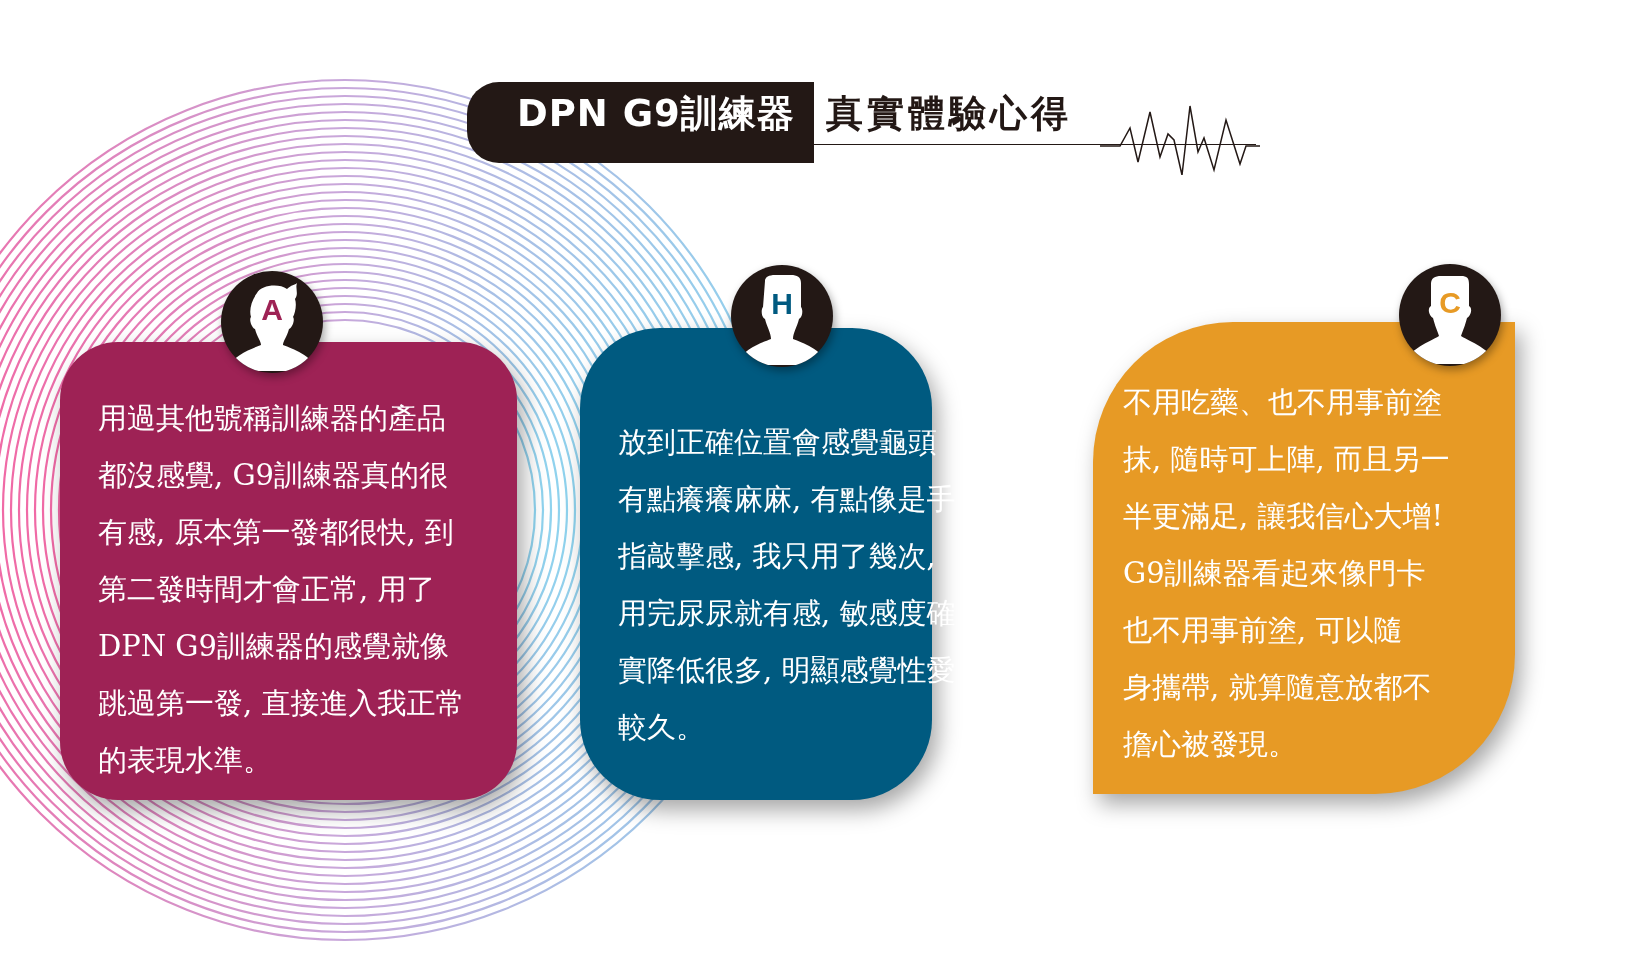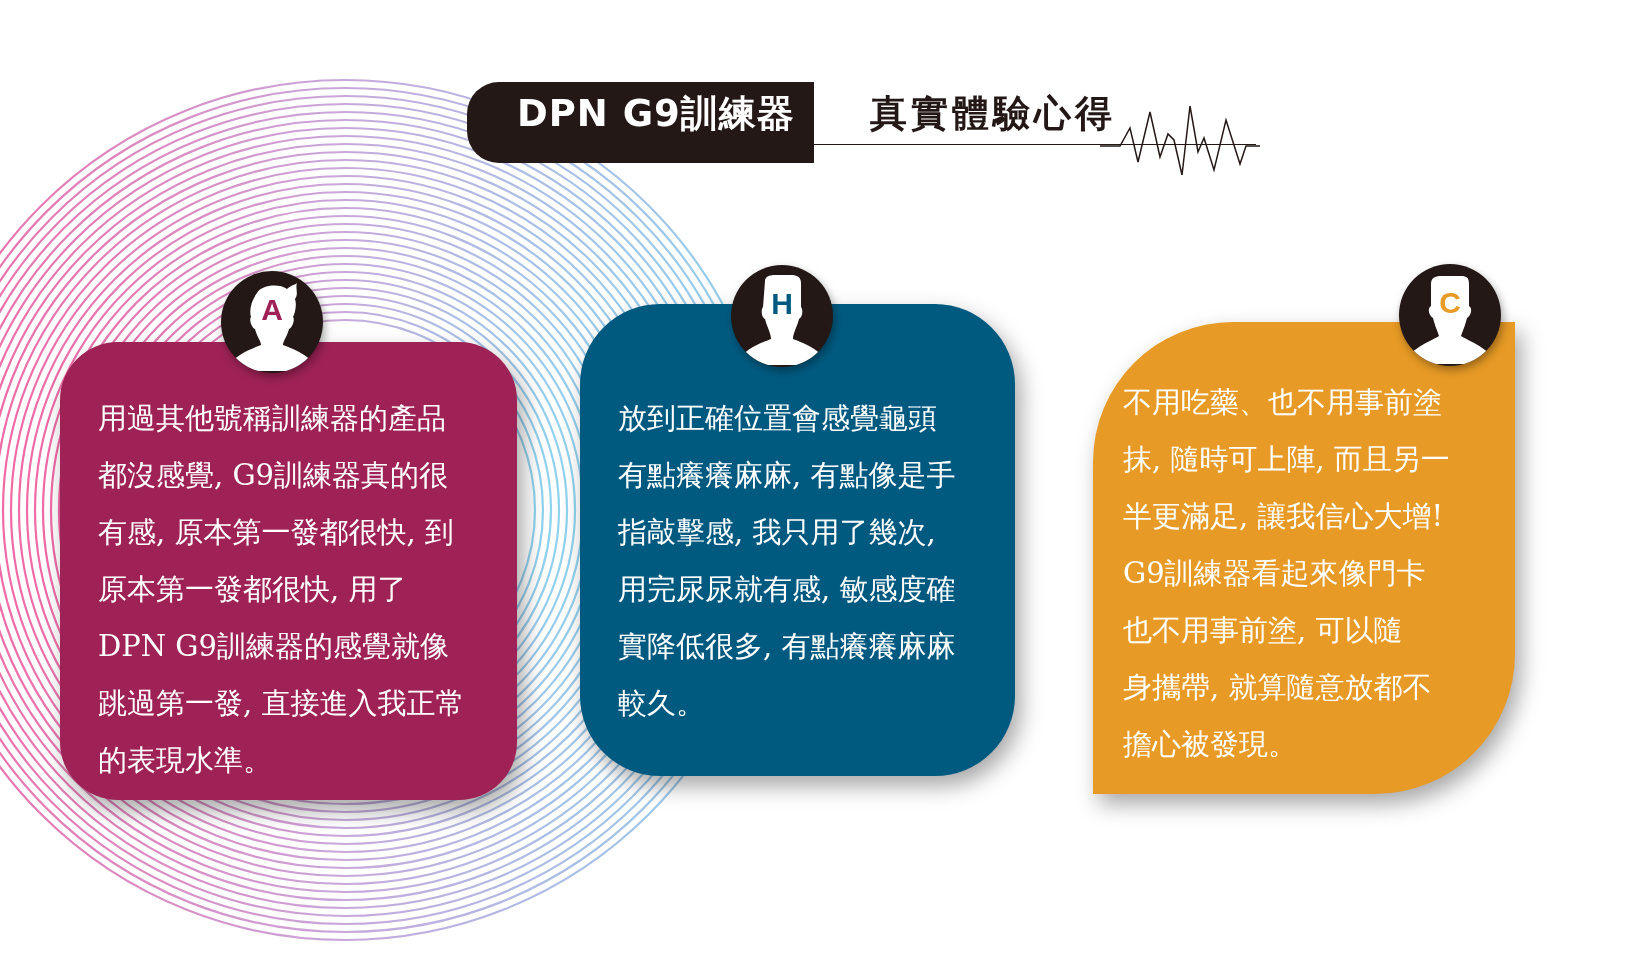--- a/index.html
+++ b/index.html
@@ -8,31 +8,31 @@
   .header-pill {
     position:absolute; left:467px; top:82px; width:347px; height:81px;
     background:#231815; border-radius:32px 0 0 32px;
     color:#ffffff; font-family:"DejaVu Sans", sans-serif; font-weight:bold;
     font-size:37px; line-height:63px; padding-left:50px; box-sizing:border-box; letter-spacing:1px;
     white-space:nowrap;
   }
   .header-sub {
     position:absolute; left:826px; top:82px; height:63px;
     color:#231815; font-family:Liberation Serif, serif; font-weight:bold;
-    font-size:37px; line-height:63px; letter-spacing:4px; white-space:nowrap;margin-left:44px;
+    font-size:37px; line-height:63px; letter-spacing:4px; white-space:nowrap;
   }
   .header-line { position:absolute; left:814px; top:144px; width:442px; height:0; border-top:1.5px solid #231815; }
   .wave { position:absolute; left:1100px; top:100px; }
   .card {
     position:absolute; box-sizing:border-box; color:#ffffff;
     font-family:"DejaVu Serif", serif; font-size:29px; line-height:57px;
     box-shadow:6px 10px 22px rgba(0,0,0,0.35);
   }
   .card-a { left:60px; top:342px; width:457px; height:458px; background:#9e2255; border-radius:58px; padding:48px 0 0 38px; }
-  .card-h { left:580px; top:304px; width:435px; height:472px; background:#005a80; border-radius:80px; padding:86px 0 0 38px; }
+  .card-h { left:580px; top:328px; width:352px; height:472px; background:#005a80; border-radius:80px; padding:86px 0 0 38px; }
   .card-c { left:1093px; top:322px; width:422px; height:472px; background:#e79a25; border-radius:140px 0 140px 0; padding:52px 0 0 30px; }
   .card p { margin:0; white-space:nowrap; }
   .avatar {
     position:absolute; width:102px; height:102px; border-radius:50%; background:#231815; overflow:hidden;
     box-shadow:2px 4px 8px rgba(0,0,0,0.35);
   }
   .avatar svg { position:absolute; left:0; top:0; }
   .avatar .letter {
     position:absolute; left:0; top:22px; width:102px; text-align:center;
     font-family:"Liberation Sans", sans-serif; font-weight:bold; font-size:30px; line-height:34px;
@@ -88,38 +88,38 @@
 <div class="header-sub">真實體驗心得</div>
 <div class="header-line"></div>
 <svg class="wave" width="160" height="75" viewBox="0 0 160 75">
   <polyline fill="none" stroke="#231815" stroke-width="1.5" points="0,46 20,46 30,28 38,62 50,12 60,57 68,34 74,40 82,75 90,6 98,52 104,38 114,70 126,20 140,64 146,46 160,46"></polyline>
 </svg>
 
 <div class="card card-a">
   <p>用過其他號稱訓練器的產品</p>
   <p>都沒感覺, G9訓練器真的很</p>
   <p>有感, 原本第一發都很快, 到</p>
-  <p>原本第一發都很快, 用了</p>
+  <p>第二發時間才會正常, 用了</p>
   <p>DPN G9訓練器的感覺就像</p>
   <p>跳過第一發, 直接進入我正常</p>
   <p>的表現水準。</p>
 </div>
 <div class="avatar" style="left:221px; top:271px;">
   <svg width="102" height="102" viewBox="0 0 102 102">
     <path fill="#ffffff" d="M36,22 C40,14 58,12 66,18 C70,14 74,14 76,12 C74,18 78,22 74,28 C76,34 74,42 72,46 C74,48 72,56 68,58 C66,66 62,70 62,74 C72,78 90,84 98,100 L4,100 C12,84 30,78 40,74 C40,70 36,66 34,58 C30,56 28,48 30,46 C28,40 30,30 36,22 Z"></path>
   </svg>
   <div class="letter" style="color:#9e2255;">A</div>
 </div>
 
 <div class="card card-h">
   <p>放到正確位置會感覺龜頭</p>
   <p>有點癢癢麻麻, 有點像是手</p>
   <p>指敲擊感, 我只用了幾次,</p>
   <p>用完尿尿就有感, 敏感度確</p>
-  <p>實降低很多, 有點癢癢麻麻</p>
+  <p>實降低很多, 明顯感覺性愛</p>
   <p>較久。</p>
 </div>
 <div class="avatar" style="left:731px; top:265px;">
   <svg width="102" height="102" viewBox="0 0 102 102">
     <path fill="#ffffff" d="M34,16 C34,12 38,10 44,10 L60,10 C66,10 70,12 70,18 L70,42 C72,44 72,52 68,54 C66,62 62,68 62,74 C72,78 90,84 98,100 L4,100 C12,84 30,78 40,74 C40,68 36,62 34,54 C30,52 30,44 32,42 Z"></path>
   </svg>
   <div class="letter" style="color:#005a80;">H</div>
 </div>
 
 <div class="card card-c">

